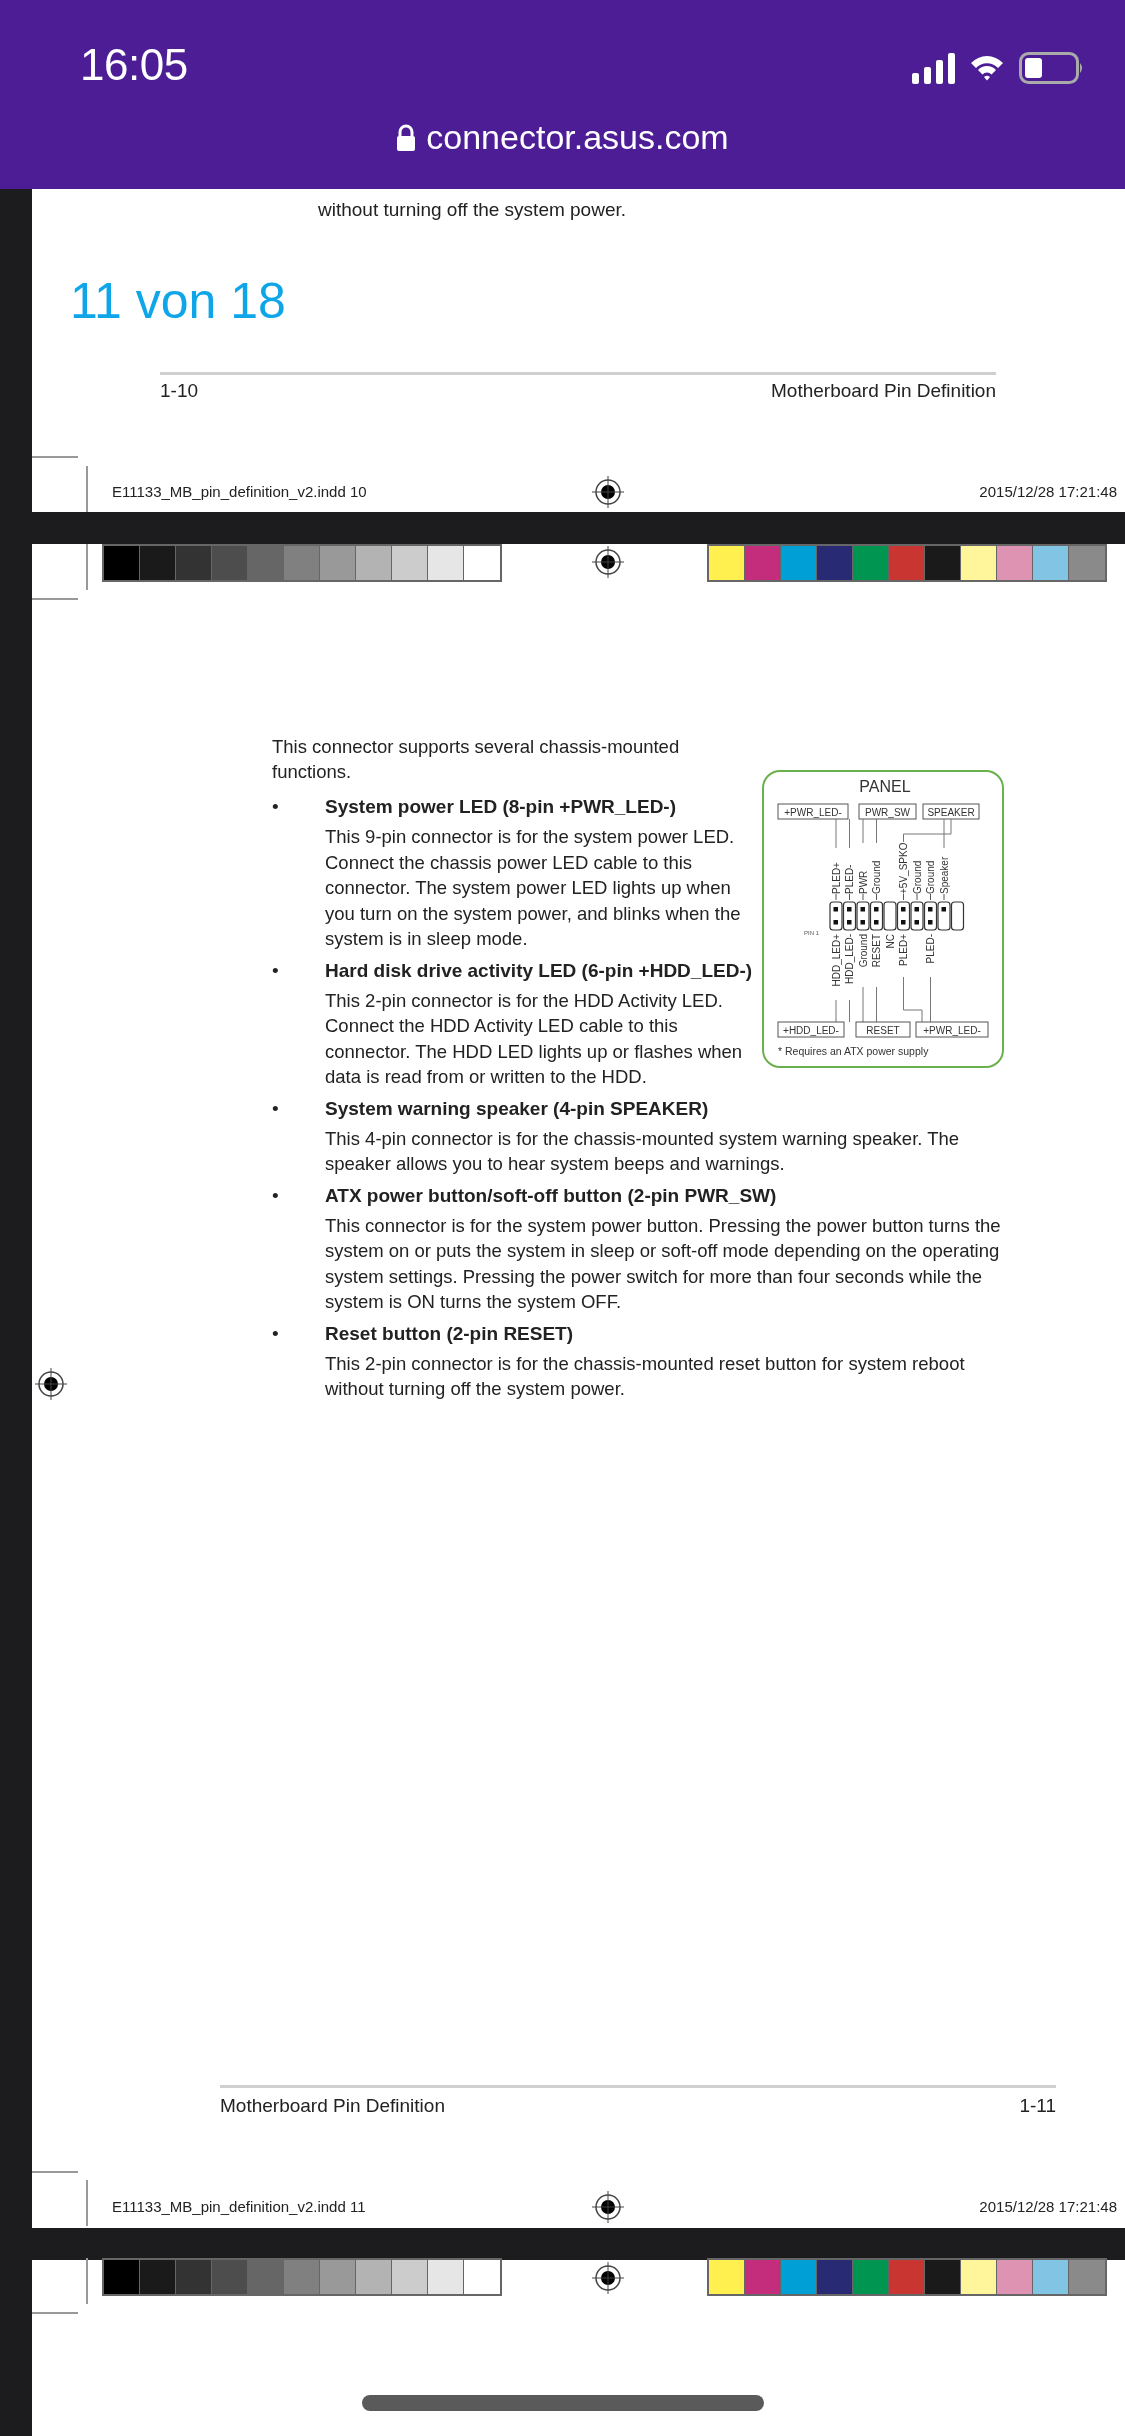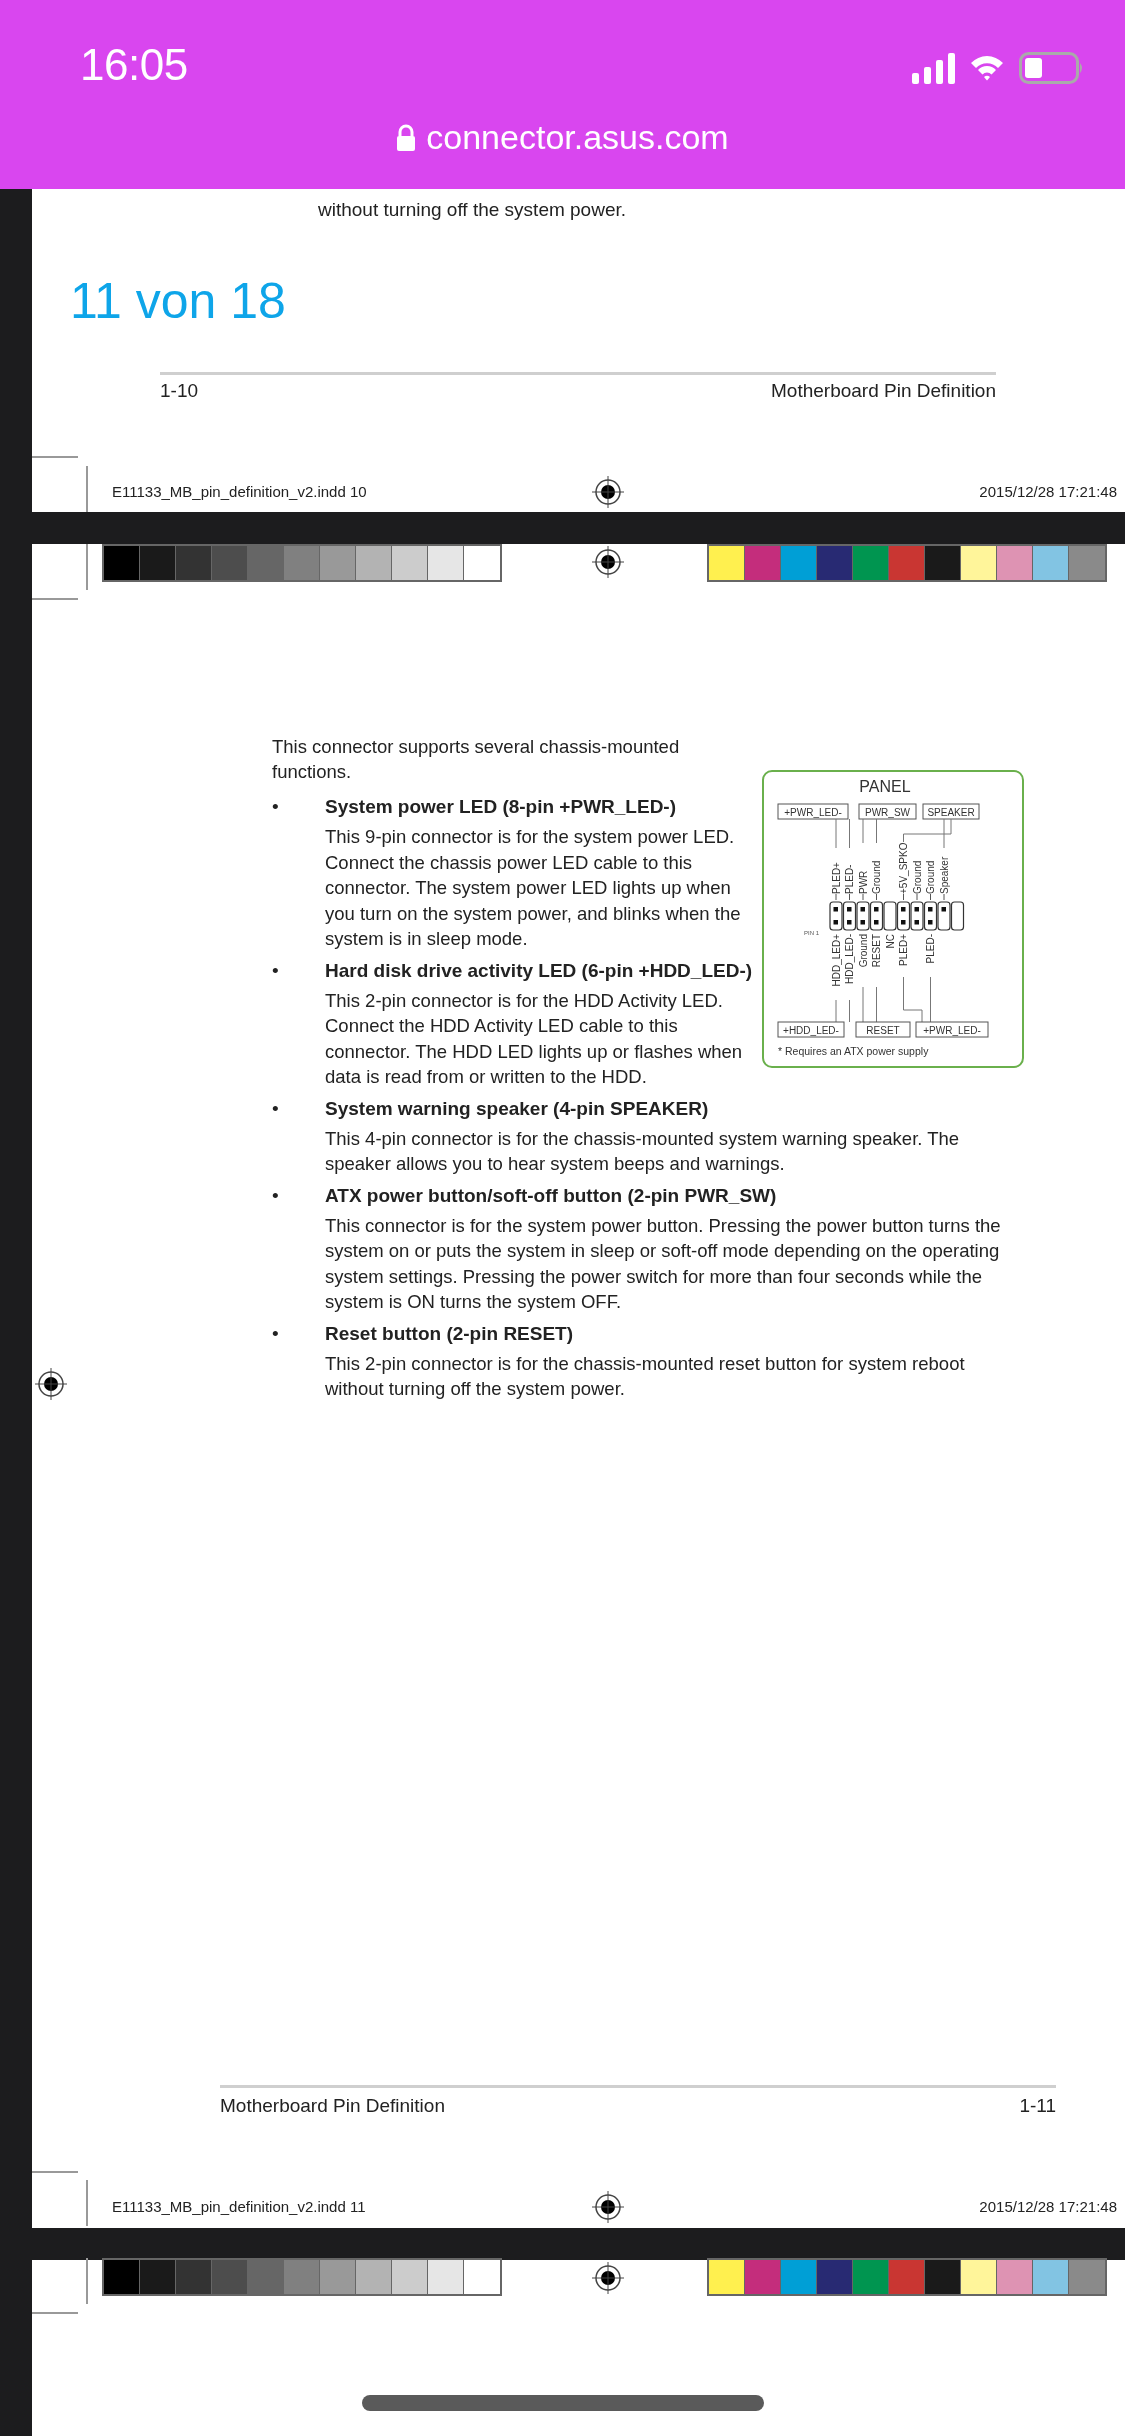--- a/index.html
+++ b/index.html
@@ -1,20 +1,20 @@
 <!DOCTYPE html>
 <html><head>
 <meta charset="utf-8">
 <style>
   * { box-sizing: border-box; margin: 0; padding: 0; }
   html, body { width: 1125px; height: 2436px; overflow: hidden; background: #1c1c1e; }
   body { position: relative; font-family: "Liberation Sans", sans-serif; color: #222; }
 
   
-  .topbar { position: absolute; left: 0; top: 0; width: 1125px; height: 189px; background: #d946ef; z-index: 10; }
+  .topbar { position: absolute; left: 0; top: 0; width: 1125px; height: 189px; background: #4c1d95; z-index: 10; }
   .time { position: absolute; left: 80px; top: 40px; font-size: 44px; color: #fff; font-family: "Liberation Sans", sans-serif; letter-spacing: -0.5px; }
   .status-icons { position: absolute; right: 40px; top: 52px; display: flex; align-items: center; gap: 14px; }
   .signal { display: flex; align-items: flex-end; gap: 5px; height: 32px; }
   .signal span { display: block; width: 7px; background: #fff; border-radius: 2px; }
   .wifi { width: 36px; height: 32px; }
   .battery { width: 66px; height: 32px; position: relative; }
   .url-bar { position: absolute; left: 0; top: 118px; width: 1125px; text-align: center; color: #fff; font-size: 34px; }
   .url-bar .lock { display: inline-block; vertical-align: -3px; margin-right: 10px; }
 
   
@@ -43,21 +43,21 @@
   .sec-title { font-weight: bold; font-size: 19px; line-height: 26px; }
   .para { font-size: 18.5px; line-height: 25px; }
   .intro { width: 470px; margin-top: 4px; }
   .bullet { position: relative; padding-left: 53px; margin-top: 10px; }
   .bullet .dot { position: absolute; left: 0; top: 0; font-size: 19px; line-height: 26px; }
   .bullet .btitle { font-weight: bold; font-size: 19px; line-height: 26px; }
   .bullet .bbody { font-size: 18.5px; line-height: 25.5px; margin-top: 4px; }
   .narrow { width: 485px; }
 
   
-  .panel-box { position: absolute; left: 762px; top: 770px; width: 262px; height: 298px; border: 2px solid #6ab04c; border-radius: 10px; background: #fff; }
+  .panel-box { position: absolute; left: 762px; top: 770px; width: 242px; height: 298px; border: 2px solid #6ab04c; border-radius: 18px; background: #fff; }
   .panel-box svg { position: absolute; left: 0; top: 0; }
 
   .home-indicator { position: absolute; left: 362px; top: 2395px; width: 402px; height: 16px; border-radius: 8px; background: #5a5a5a; }
 </style>
 </head>
 <body>
 
 <div class="topbar">
   <div class="time">16:05</div>
   <div class="status-icons">

